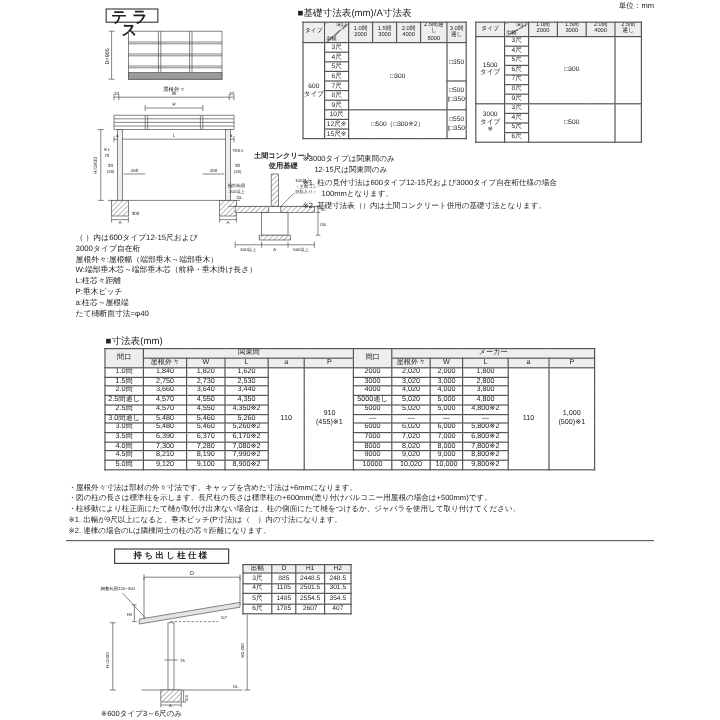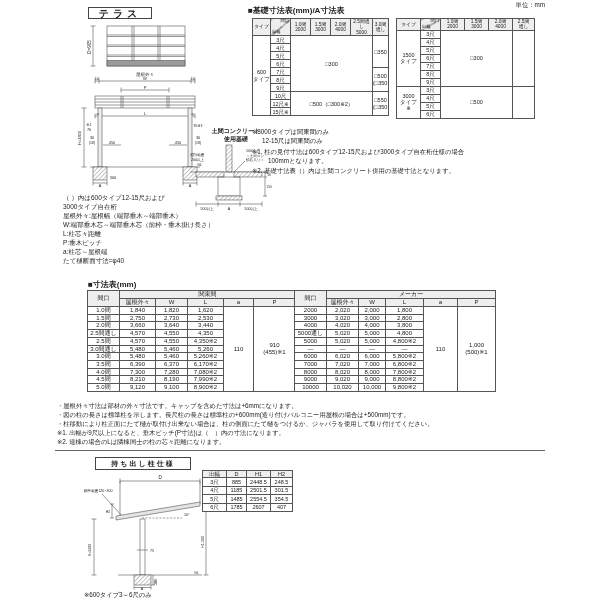--- a/index.html
+++ b/index.html
@@ -1,21 +1,21 @@
 <!DOCTYPE html>
 <html><head>
 <meta charset="utf-8">
 <style>
   *{margin:0;padding:0;box-sizing:border-box}
   html,body{background:#fff}
   .sheet{position:relative;width:600px;height:600px;background:#fff;overflow:hidden;
          font-family:"Liberation Sans","DejaVu Sans",sans-serif;color:#222}
   .abs{position:absolute}
   .boxtitle{border:1px solid #444;text-align:center;font-weight:bold;background:#fff}
-  .heading{font-weight:bold;font-size:8px;white-space:nowrap}
+  .heading{font-weight:normal;font-size:8px;white-space:nowrap}
   .note{font-size:6.3px;white-space:nowrap;color:#222}
   .legend-line{font-size:6.5px;white-space:nowrap}
   table{border-collapse:collapse;table-layout:fixed;background:#fff}
   td,th{border:1px solid #555;text-align:center;vertical-align:middle;
         white-space:pre-line;line-height:1.12;padding:0;overflow:hidden}
   th{background:#eee;font-weight:normal}
   .t-basis{font-size:5.5px}
   .t-basis th{font-size:4.8px}
   .t-basis td{height:8px}
   .t-dim{font-size:6px}
@@ -28,21 +28,21 @@
   .diag .d1{position:absolute;top:0px;right:1px;font-size:4.3px}
   .diag .d2{position:absolute;bottom:0px;left:1px;font-size:4.3px}
   .rule{border-top:1px solid #666}
   svg text{fill:#222}
 </style>
 </head>
 <body>
 
 <div class="sheet">
 
-  <div class="abs boxtitle" style="left:88px;top:7px;width:64px;height:12px;font-size:10px;letter-spacing:4px;line-height:11px">テラス</div>
+  <div class="abs boxtitle" style="left:88px;top:7px;width:44px;height:12px;font-size:13px;letter-spacing:4px;line-height:11px">テラス</div>
 
   <svg class="abs" style="left:86px;top:22px" width="105" height="50" viewBox="0 0 105 50">
     <g stroke="#555" stroke-width="0.6" fill="none">
       <line x1="7" y1="4" x2="7" y2="44"></line>
         <line x1="4.5" y1="4" x2="9.5" y2="4"></line>
         <line x1="4.5" y1="44" x2="9.5" y2="44"></line>
       <rect x="21" y="4" width="78" height="40"></rect>
       <line x1="46" y1="4" x2="46" y2="44"></line>
         <line x1="48" y1="4" x2="48" y2="44"></line>
       <line x1="72" y1="4" x2="72" y2="44"></line>

